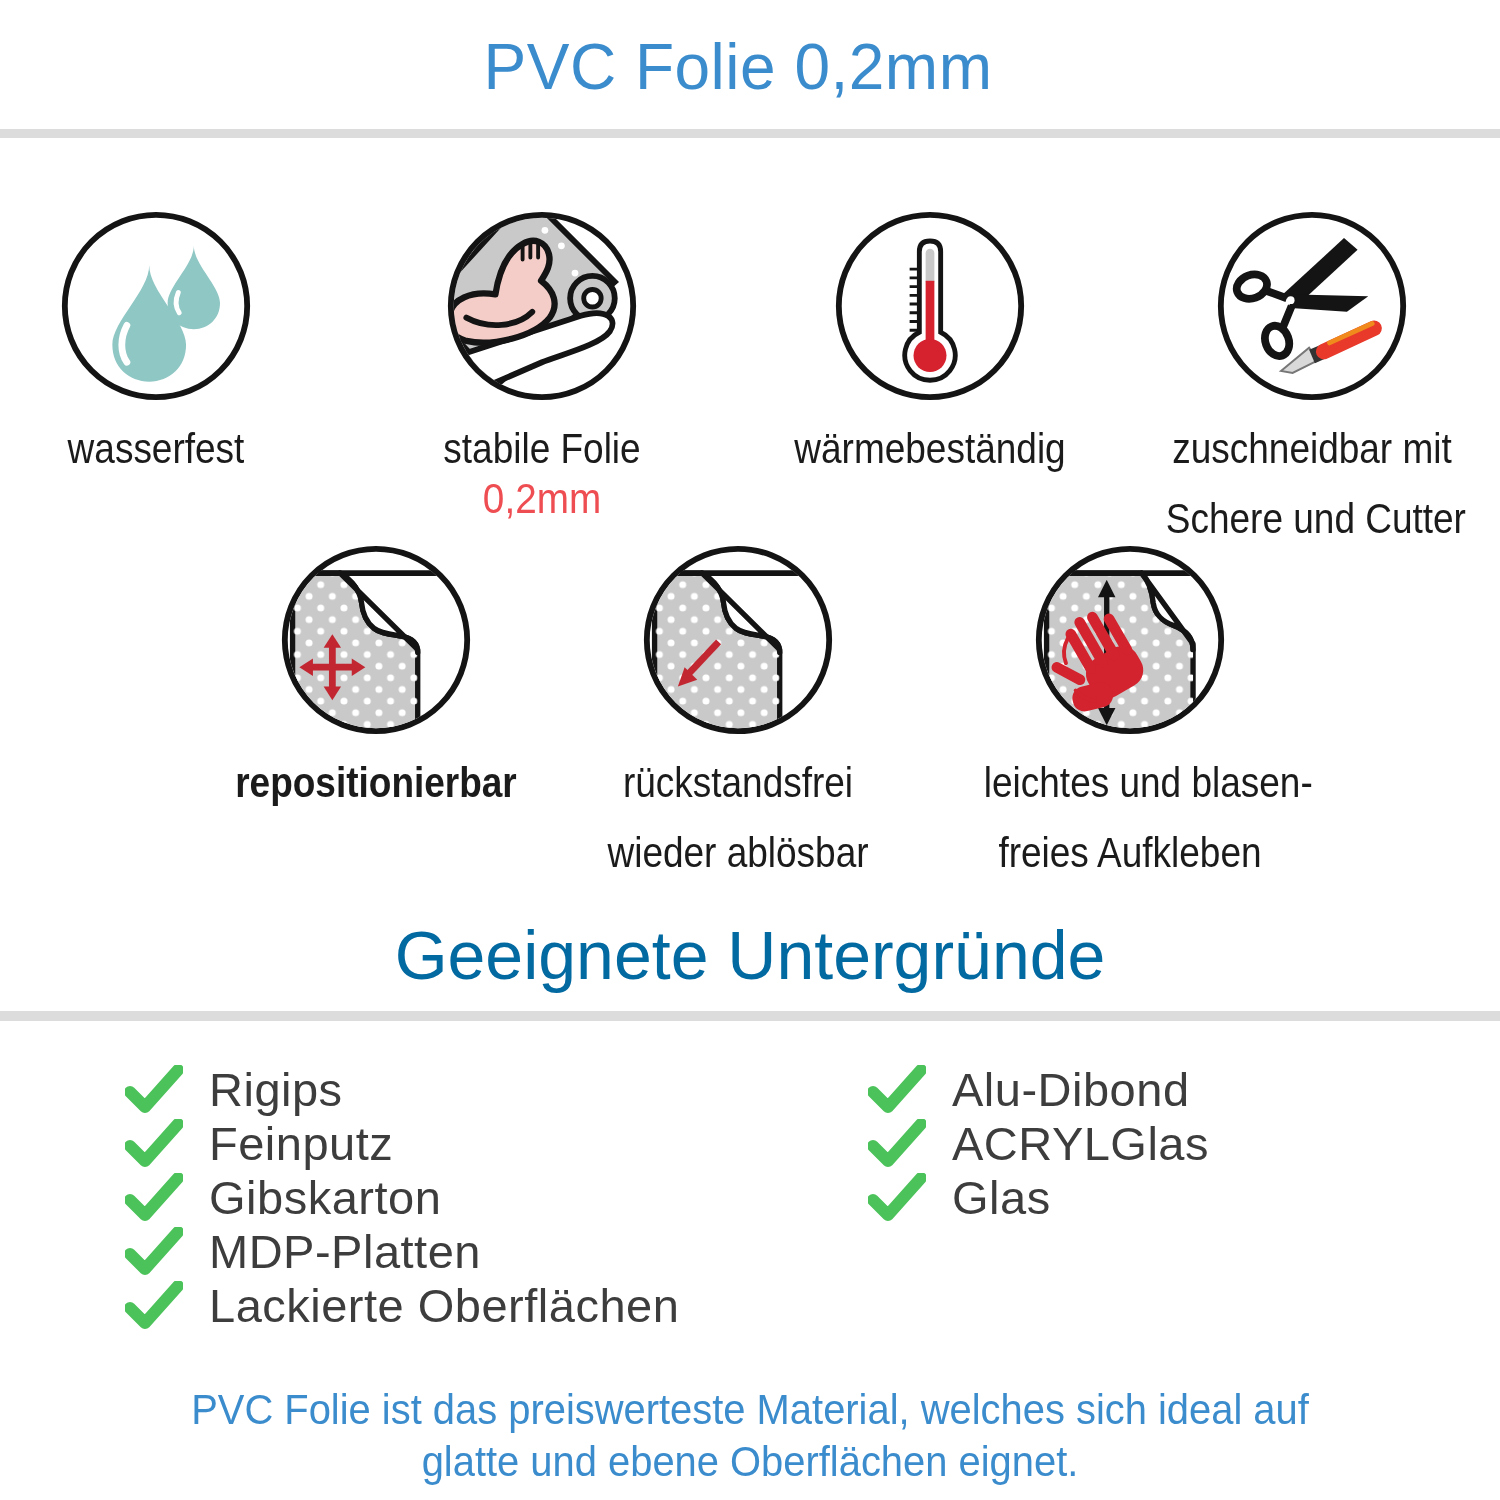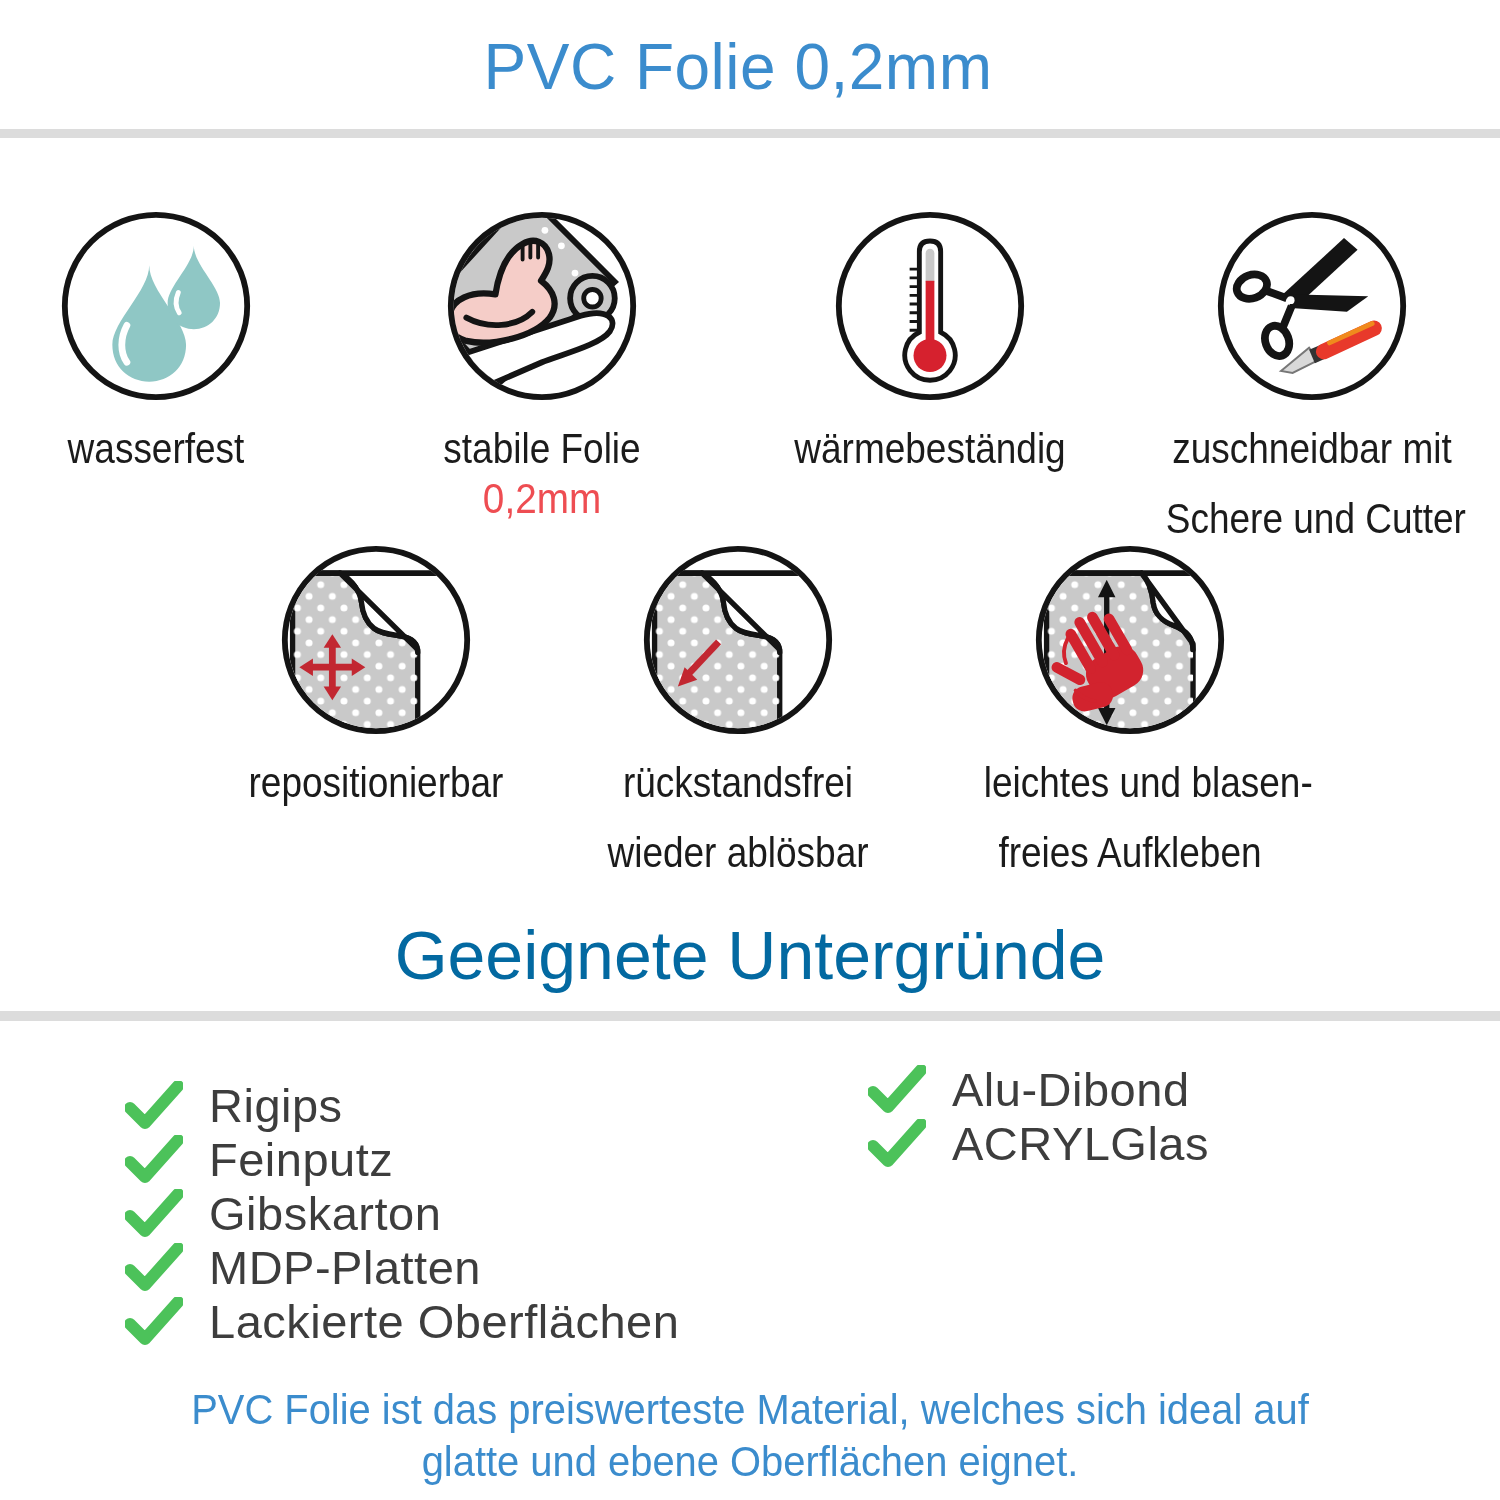--- a/index.html
+++ b/index.html
@@ -10,26 +10,26 @@
   .divider{position:absolute;left:0;width:1500px;height:9px;background:#dcdcdc;}
   #divider-top{top:129px;}
   #divider-substrates{top:1011px;height:10px;}
   .feature{position:absolute;width:340px;text-align:center;}
   .feature .icon-wrap{width:194px;height:194px;margin:0 auto;}
   .feature .flabel{margin-top:20px;font-size:43px;line-height:50px;color:#1b1b1b;
         transform:scaleX(.86);transform-origin:center;white-space:nowrap;}
   .feature .fsub{font-size:43px;line-height:50px;color:#ee4d52;transform:scaleX(.9);
         transform-origin:center;white-space:nowrap;}
   .f1{left:-14px;top:209px;} .f2{left:372px;top:209px;} .f3{left:760px;top:209px;}
-  .f4{left:1142px;top:209px;} .f5{left:206px;top:543px;} .f6{left:568px;top:543px;}
+  .f4{left:1142px;top:209px;} .f5{left:206px;top:543px;font-weight:bold;} .f6{left:568px;top:543px;}
   .f7{left:960px;top:543px;}
   #substrates-heading{position:absolute;top:916px;left:0;width:1500px;font-size:68px;
         font-weight:500;color:#0369a1;text-align:center;}
   ul.substrate-list{position:absolute;margin:0;padding:0;list-style:none;}
-  #substrate-list-left{left:125px;top:1062px;margin-top:16px;}
+  #substrate-list-left{left:125px;top:1062px;}
   #substrate-list-right{left:868px;top:1062px;}
   ul.substrate-list li{display:flex;align-items:center;height:54px;gap:26px;}
   ul.substrate-list .sub-label{font-size:47px;color:#3d3d3d;letter-spacing:.5px;}
   .check-icon{width:58px;height:48px;flex:0 0 auto;}
   #footer-note{position:absolute;top:1384px;left:0;width:1500px;text-align:center;
         color:#3b8ccd;font-size:42px;line-height:52px;transform:scaleX(.95);
         transform-origin:center;}
 </style>
 </head>
 <body>
@@ -252,20 +252,26 @@
           <path d="M5 27 L20 42 L53 5" fill="none" stroke="#4cc25a" stroke-width="12" stroke-linecap="round" stroke-linejoin="round"></path>
         </svg>
       <span class="sub-label">Alu-Dibond</span>
       </li>
     <li>
       <svg class="check-icon" viewBox="0 0 58 48">
           <path d="M5 27 L20 42 L53 5" fill="none" stroke="#4cc25a" stroke-width="12" stroke-linecap="round" stroke-linejoin="round"></path>
         </svg>
       <span class="sub-label">ACRYLGlas</span>
       </li>
+    <li>
+      <svg class="check-icon" viewBox="0 0 58 48">
+          <path d="M5 27 L20 42 L53 5" fill="none" stroke="#4cc25a" stroke-width="12" stroke-linecap="round" stroke-linejoin="round"></path>
+        </svg>
+      <span class="sub-label">Glas</span>
+      </li>
   </ul>
 
   <div id="footer-note">
     <div>PVC Folie ist das preiswerteste Material, welches sich ideal auf</div>
     <div>glatte und ebene Oberflächen eignet.</div>
   </div>
 
 </div>
 
 </body></html>

